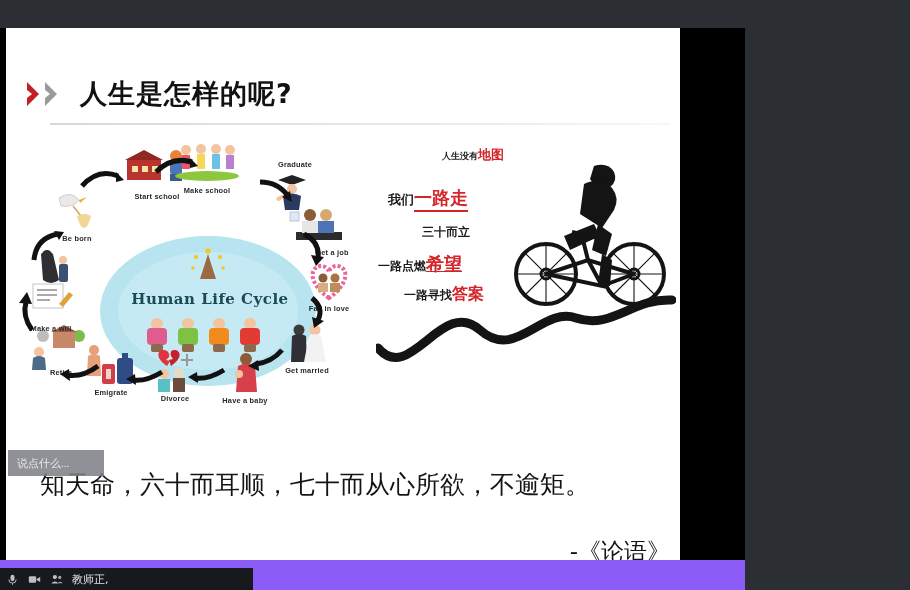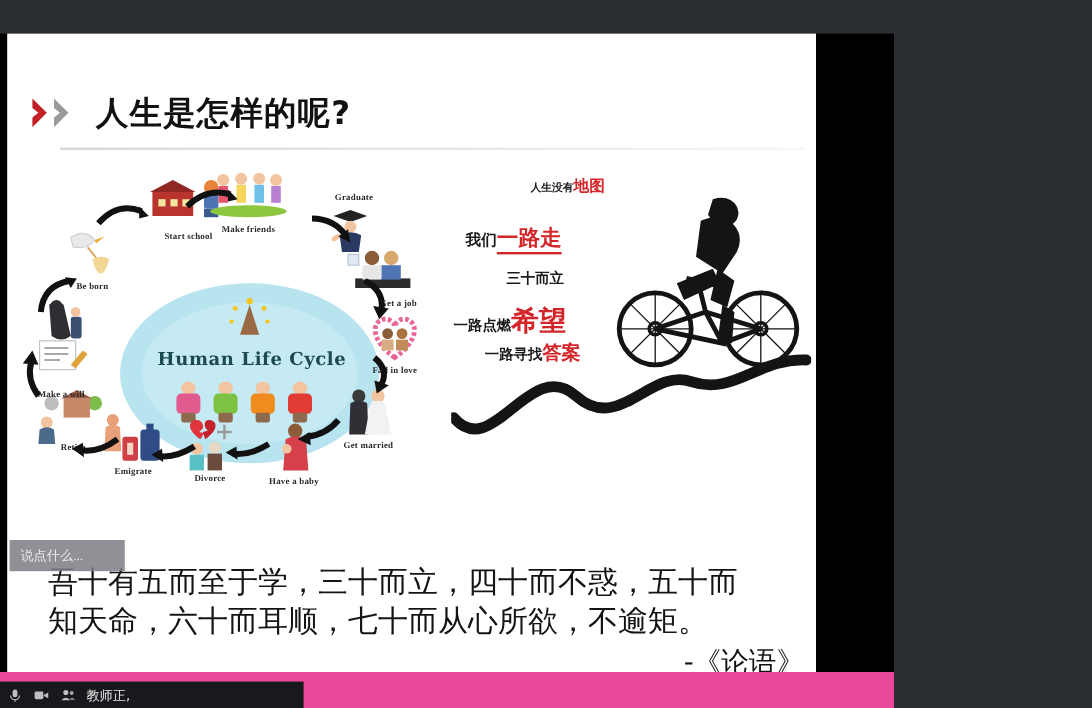--- a/index.html
+++ b/index.html
@@ -57,21 +57,21 @@
   .kids{position:absolute;left:130px;top:178px;width:128px;height:34px;display:flex;gap:5px;}
   .kid{width:26px;height:34px;position:relative;}
   .kid .h{position:absolute;left:7px;top:0;width:12px;height:11px;border-radius:50%;background:#f2c4a0;}
   .kid .b{position:absolute;left:3px;top:10px;width:20px;height:17px;border-radius:4px;}
   .kid .l{position:absolute;left:7px;top:26px;width:12px;height:8px;border-radius:2px;background:#8d6a4e;}
 
   .node{position:absolute;width:86px;text-align:center;}
   .node .art{height:46px;position:relative;margin:0 auto;}
   .node .lab{
     font-size:7.4px;font-weight:bold;color:#2a2a2a;letter-spacing:.2px;
-    font-family:Liberation Serif, serif;white-space:nowrap;
+    font-family:Liberation Sans, sans-serif;white-space:nowrap;
   }
   .arrow{position:absolute;color:#111;}
 
   
   .bikewrap{position:absolute;left:370px;top:112px;width:300px;height:255px;}
   .road{position:absolute;left:0;top:150px;width:300px;height:96px;}
   .bike{position:absolute;left:126px;top:22px;width:166px;height:160px;}
   .cn-line{
     position:absolute;white-space:nowrap;font-weight:bold;
     font-family:"DejaVu Sans","Liberation Sans",sans-serif;color:#1a1a1a;
@@ -96,21 +96,21 @@
     position:absolute;left:8px;top:450px;width:96px;height:26px;
     background:#7e8086;opacity:.86;display:flex;align-items:center;
   }
   .chatbox span{
     font-size:11px;color:#e6e6e6;padding-left:9px;
     font-family:Liberation Serif, serif;
   }
 
   
   .bottombar{
-    position:absolute;left:0;top:560px;width:745px;height:30px;background:#ec4899;
+    position:absolute;left:0;top:560px;width:745px;height:30px;background:#8b5cf6;
   }
   .bottombar-inner{
     position:absolute;left:0;top:8px;width:253px;height:22px;background:#17191c;
     display:flex;align-items:center;gap:9px;padding-left:6px;box-sizing:border-box;
     overflow:hidden;
   }
   .bb-ic{width:13px;height:13px;opacity:.85;}
   .bb-txt{
     font-size:11px;color:#e4e4e4;white-space:nowrap;
     font-family:"DejaVu Sans","Liberation Sans",sans-serif;
@@ -240,21 +240,21 @@
                   <rect x="12" y="15" width="8" height="14" fill="#e8556d"></rect>
                 <circle cx="31" cy="9" r="5" fill="#f2c4a0"></circle>
                   <rect x="27" y="14" width="8" height="15" fill="#f6d65b"></rect>
                 <circle cx="46" cy="9" r="5" fill="#f2c4a0"></circle>
                   <rect x="42" y="14" width="8" height="15" fill="#6fc0e8"></rect>
                 <circle cx="60" cy="10" r="5" fill="#f2c4a0"></circle>
                   <rect x="56" y="15" width="8" height="14" fill="#b97fd0"></rect>
               </g>
             </svg>
           </div>
-          <div class="lab">Make friends</div>
+          <div class="lab">Make school</div>
         </div>
 
         <div class="node" style="left:238px;top:20px;">
           <div class="lab" style="margin-bottom:3px">Graduate</div>
           <div class="art">
             <svg width="46" height="42" viewBox="0 0 46 42">
               <path d="M6 8 L20 3 L34 8 L20 13 Z" fill="#222"></path>
               <circle cx="20" cy="17" r="5" fill="#f2c4a0"></circle>
               <path d="M11 24 q9 -5 18 0 l-2 14 h-14 Z" fill="#2b3a63"></path>
               <rect x="4" y="24" width="8" height="4" rx="2" fill="#f2c4a0" transform="rotate(-30 8 26)"></rect>
@@ -438,38 +438,37 @@
             <path d="M44 112 L86 98 L132 112 M86 98 L100 124 L44 112 M100 124 L132 112" stroke-width="4"></path>
             <path d="M86 98 L80 74 M70 70 L96 76" stroke-width="4"></path>
           </g>
         </svg>
 
         <div class="cn-line" style="left:66px;top:6px;font-size:9px;">
           <span>人生没有</span><span class="cn-red" style="font-size:13px;">地图</span>
         </div>
 
         <div class="cn-line" style="left:12px;top:46px;font-size:13px;">
-          <span>我们</span><span class="cn-red cn-ul" style="font-size:18px;">一路走</span>
+          <span>我们</span><span class="cn-red cn-ul" style="font-size:18px;font-family:Liberation Mono, monospace;">一路走</span>
         </div>
 
         <div class="cn-line" style="left:46px;top:84px;font-size:12px;">
           <span>三十而立</span>
         </div>
 
         <div class="cn-line" style="left:2px;top:112px;font-size:12px;">
-          <span>一路点燃</span><span class="cn-red" style="font-size:23px;">希望</span>
+          <span>一路点燃</span><span class="cn-red" style="font-size:18px;text-decoration:underline;">希望</span>
         </div>
 
         <div class="cn-line" style="left:28px;top:144px;font-size:12px;">
           <span>一路寻找</span><span class="cn-red" style="font-size:16px;">答案</span>
         </div>
       </div>
 
       <div class="quote">
-        <div>吾十有五而至于学，三十而立，四十而不惑，五十而</div>
         <div>知天命，六十而耳顺，七十而从心所欲，不逾矩。</div>
       </div>
       <div class="quote-attr">-《论语》</div>
     </div>
 
     <div class="chatbox">
       <span>说点什么...</span>
     </div>
 
     <div class="bottombar">

